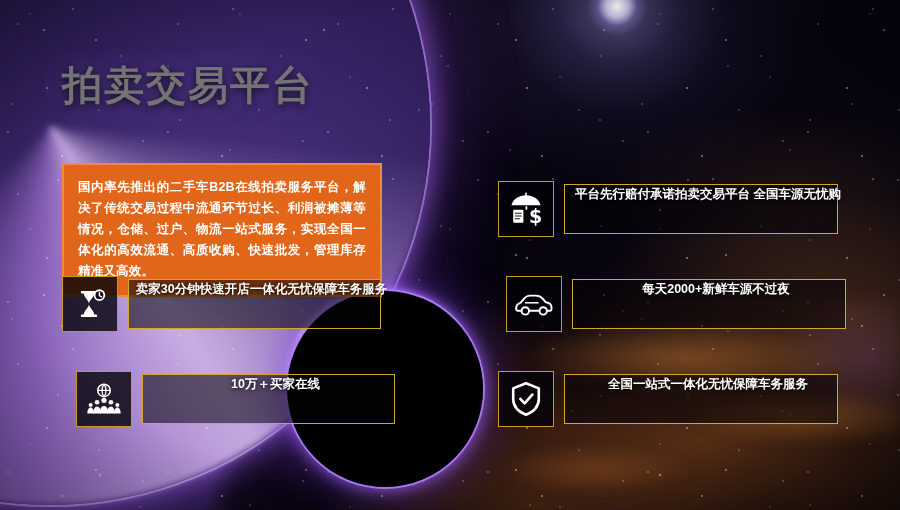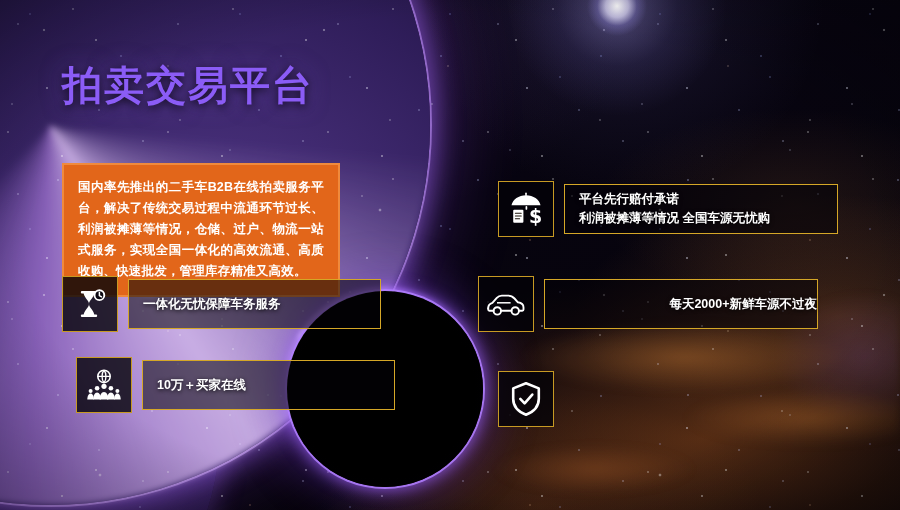--- a/index.html
+++ b/index.html
@@ -147,29 +147,29 @@
   .vignette{
     background:
       radial-gradient(ellipse 90% 90% at 50% 50%, rgba(0,0,0,0) 52%, rgba(0,0,0,.55) 100%);
   }
 
   
   .content{position:absolute;inset:0;}
 
   .title{
     position:absolute;left:62px;top:58px;
-    font-size:40px;font-weight:bold;color:#8b5cf6;
+    font-size:40px;font-weight:bold;color:#737373;
     letter-spacing:2px;
     text-shadow:0 2px 10px rgba(0,0,0,.85),0 0 22px rgba(120,80,200,.55);
     white-space:nowrap;
   }
 
   .intro{
     position:absolute;left:62px;top:163px;
-    width:278px;
+    width:320px;
     box-sizing:border-box;
     background:#e2661a;
     border:2px solid #f08a3c;
     padding:12px 14px 13px 14px;
     color:#fff;
     font-size:12.5px;
     line-height:21px;
     font-weight:bold;
     text-align:justify;
     letter-spacing:.2px;
@@ -185,38 +185,38 @@
     display:flex;align-items:center;justify-content:center;
     flex:0 0 auto;
   }
   .icon-tile svg{display:block;}
   .txt-box{
     margin-left:10px;
     box-sizing:border-box;
     height:50px;
     border:1.6px solid #d5a727;
     background:rgba(3,2,7,.55);
-    display:flex;flex-direction:column;justify-content:center;
+    display:flex;flex-direction:row;justify-content:center;
     padding:0 0 0 14px;
   }
   .txt-box .l1,.txt-box .l2{
     color:#fff;font-weight:bold;font-size:12.5px;line-height:19px;
     text-shadow:0 1px 4px rgba(0,0,0,.9);
     white-space:nowrap;
   }
 
   
   #card-l1{left:62px;top:276px;}
   #card-l1 .txt-box{width:253px;}
-  #card-l2{left:62px;top:357px;padding-left:14px;}
+  #card-l2{left:62px;top:371px;padding-left:14px;}
   #card-l2 .txt-box{width:253px;}
 
   #card-r1{left:498px;top:181px;}
   #card-r1 .txt-box{width:274px;}
-  #card-r2{left:478px;top:276px;text-align:right;}
+  #card-r2{left:506px;top:276px;text-align:right;}
   #card-r2 .txt-box{width:274px;}
   #card-r3{left:498px;top:371px;}
   #card-r3 .txt-box{width:274px;}
 </style>
 </head>
 <body>
 
 <div id="slide">
 
   <div class="bg bg-base"></div>
@@ -242,20 +242,21 @@
     <div class="card" id="card-l1">
       <div class="icon-tile">
         <svg width="34" height="34" viewBox="0 0 34 34" fill="none">
           <path d="M9 5.2h14M9 28.8h14" stroke="#fff" stroke-width="2.4" stroke-linecap="round"></path>
           <path d="M10.6 5.2c0 5.4 5.4 7.8 5.4 11.8 0 4-5.4 6.4-5.4 11.8h10.8c0-5.4-5.4-7.8-5.4-11.8 0-4 5.4-6.4 5.4-11.8z" fill="#fff"></path>
           <circle cx="26.4" cy="8.2" r="4.9" fill="#0a0710" stroke="#fff" stroke-width="1.9"></circle>
           <path d="M26.4 5.4v3.1l2.1 1.3" stroke="#fff" stroke-width="1.5" stroke-linecap="round"></path>
         </svg>
       </div>
       <div class="txt-box">
+        <div class="l1">卖家30分钟快速开店</div>
         <div class="l2">一体化无忧保障车务服务</div>
       </div>
     </div>
 
     <div class="card" id="card-l2">
       <div class="icon-tile">
         <svg width="36" height="34" viewBox="0 0 36 34" fill="none">
           <circle cx="18" cy="8.4" r="6.2" fill="none" stroke="#fff" stroke-width="1.6"></circle>
           <path d="M11.8 8.4h12.4M18 2.2c2.6 2.8 2.6 9.6 0 12.4M18 2.2c-2.6 2.8-2.6 9.6 0 12.4" stroke="#fff" stroke-width="1.3"></path>
           <g fill="#fff">
@@ -283,21 +284,21 @@
           <path d="M4.5 13.2C5.6 7.4 11.7 3.2 19 3.2s13.4 4.2 14.5 10z" fill="#fff"></path>
           <path d="M19 3.2V1.2" stroke="#fff" stroke-width="1.6" stroke-linecap="round"></path>
           <rect x="6.2" y="17.8" width="10.2" height="13" rx="1" fill="#fff"></rect>
           <path d="M8.4 21.2h5.8M8.4 24h5.8M8.4 26.8h4.2" stroke="#1a1208" stroke-width="1.1" stroke-linecap="round"></path>
           <path d="M19.4 14.8v2.2" stroke="#fff" stroke-width="1.7" stroke-linecap="round"></path>
           <text x="22" y="31.4" font-family="DejaVu Sans, sans-serif" font-size="19" font-weight="bold" fill="#fff">$</text>
         </svg>
       </div>
       <div class="txt-box">
         <div class="l1">平台先行赔付承诺</div>
-        <div class="l2">利润被摊薄等情况 全国车源无忧购</div>
+        <div class="l2">拍卖交易平台 全国车源无忧购</div>
       </div>
     </div>
 
     <div class="card" id="card-r2">
       <div class="icon-tile">
         <svg width="40" height="26" viewBox="0 0 40 26" fill="none">
           <path d="M2.2 17.2c0-2.6 1.4-4.6 4.2-5.4l4.4-4.9c1.3-1.5 3-2.3 5-2.3h6.4c2.5 0 4.6 1 6.3 2.9l3.4 3.8
                    c3.4.5 5.6 2.5 5.6 5.1v2.1c0 .7-.5 1.2-1.2 1.2h-3.2" stroke="#fff" stroke-width="1.9" stroke-linejoin="round" stroke-linecap="round"></path>
           <path d="M25.5 19.7H14.9M7.6 19.7H3.4c-.7 0-1.2-.5-1.2-1.2v-1.3" stroke="#fff" stroke-width="1.9" stroke-linecap="round"></path>
           <circle cx="11.3" cy="19.9" r="3.7" stroke="#fff" stroke-width="1.9"></circle>
@@ -310,16 +311,20 @@
       </div>
     </div>
 
     <div class="card" id="card-r3">
       <div class="icon-tile">
         <svg width="32" height="36" viewBox="0 0 32 36" fill="none">
           <path d="M16 2.2 3.2 7.4v10.4c0 7.4 5.3 13.1 12.8 15.9 7.5-2.8 12.8-8.5 12.8-15.9V7.4z" fill="none" stroke="#fff" stroke-width="2.6" stroke-linejoin="round"></path>
           <path d="M10.3 17.9 14.6 22.4 22.3 13.6" stroke="#fff" stroke-width="2.6" stroke-linecap="round" stroke-linejoin="round"></path>
         </svg>
       </div>
+      <div class="txt-box">
+        <div class="l1">全国一站式</div>
+        <div class="l2">一体化无忧保障车务服务</div>
+      </div>
     </div>
 
   </div>
 </div>
 
 </body></html>

